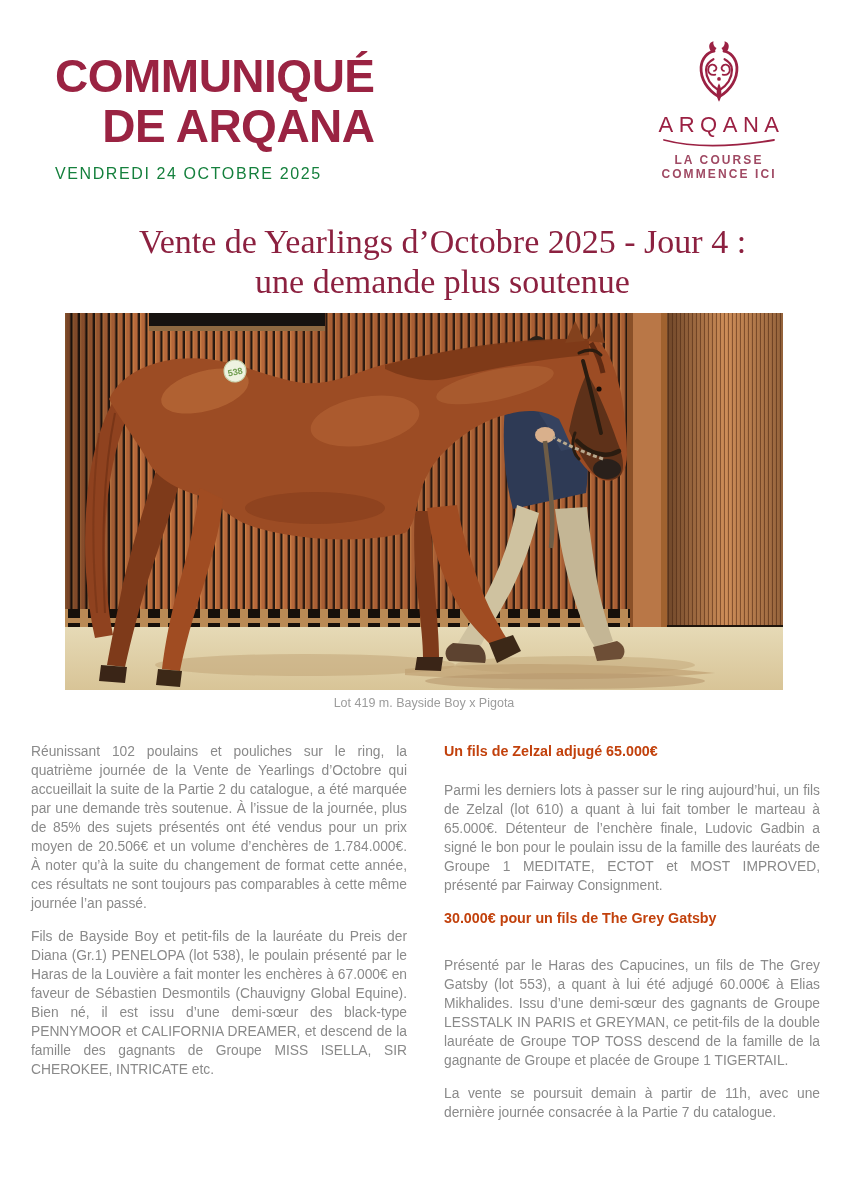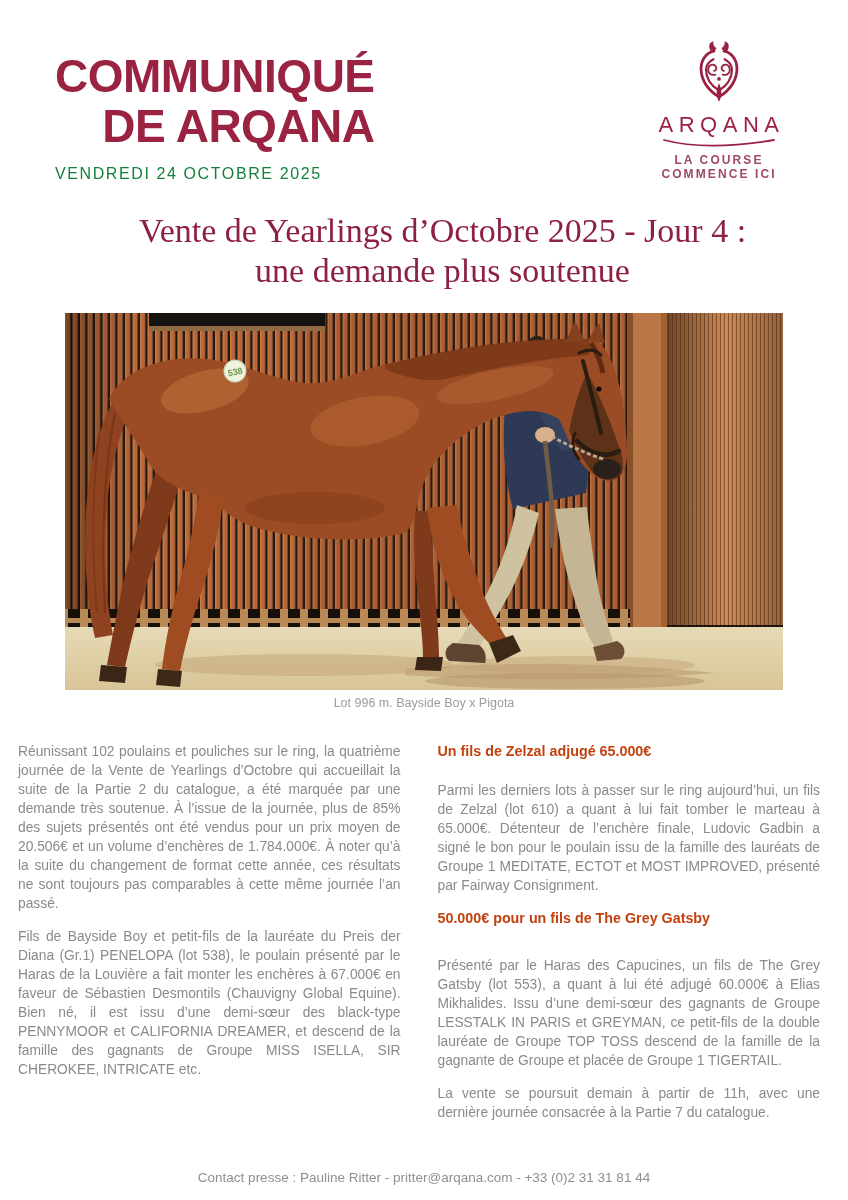--- a/index.html
+++ b/index.html
@@ -24,32 +24,32 @@
   .brand{
     font-family:Liberation Sans, sans-serif;font-size:22px;letter-spacing:5.5px;
     padding-left:5px;margin-top:4px;color:#9b2143;
   }
   .brand-swash{display:block;margin:0 auto;}
   .tagline{
     font-size:12px;letter-spacing:2.1px;margin-top:5px;color:#a04a64;font-weight:bold;
   }
   
   .headline{
-    position:absolute;top:211px;left:0;right:0;text-align:center;
+    position:absolute;top:222px;left:0;right:0;text-align:center;
     font-family:"Liberation Serif",serif;font-size:34px;line-height:40px;color:#8c2140;margin-left:37px;
   }
   
   .photo-wrap{position:absolute;left:65px;top:313px;width:718px;}
   .photo-wrap svg{display:block;}
   .caption{
     text-align:center;font-size:12.5px;color:#9c9c9c;margin-top:6px;
   }
   
   .columns{
-    position:absolute;top:742px;left:18px;right:28px;
+    position:absolute;top:742px;left:31px;right:28px;
     display:grid;grid-template-columns:1fr 1fr;column-gap:37px;
   }
   .col p{
     font-size:13.8px;line-height:19px;color:#8a8a8a;text-align:justify;
     margin:0 0 14px 0;
   }
   .col h3{
     font-size:14.3px;line-height:19px;font-weight:bold;color:#c2410c;
     margin:0 0 22px 0;
   }
@@ -216,32 +216,31 @@
 
       <g fill="none" stroke="#2a1c10" stroke-linecap="round">
         <path d="M514,40 C522,36 530,36 536,42" stroke-width="3"></path>
         <path d="M518,48 C524,70 530,95 536,120" stroke-width="4"></path>
         <path d="M512,128 C524,140 540,146 554,138" stroke-width="4.5"></path>
         <path d="M510,120 C506,130 508,140 514,146" stroke-width="3"></path>
       </g>
       <path d="M538,146 C520,140 502,132 488,124" stroke="#b9a98e" stroke-width="3" stroke-dasharray="4 2.5" fill="none"></path>
       <path d="M480,128 C484,165 490,200 486,235" stroke="#6e5c46" stroke-width="4.5" fill="none"></path>
     </svg>
-    <div class="caption">Lot 996 m. Bayside Boy x Pigota</div>
+    <div class="caption">Lot 419 m. Bayside Boy x Pigota</div>
   </div>
 
   <div class="columns">
     <div class="col">
       <p>Réunissant 102 poulains et pouliches sur le ring, la quatrième journée de la Vente de Yearlings d’Octobre qui accueillait la suite de la Partie 2 du catalogue, a été marquée par une demande très soutenue. À l’issue de la journée, plus de 85% des sujets présentés ont été vendus pour un prix moyen de 20.506€ et un volume d’enchères de 1.784.000€. À noter qu’à la suite du changement de format cette année, ces résultats ne sont toujours pas comparables à cette même journée l’an passé.</p>
       <p>Fils de Bayside Boy et petit-fils de la lauréate du Preis der Diana (Gr.1) PENELOPA (lot 538), le poulain présenté par le Haras de la Louvière a fait monter les enchères à 67.000€ en faveur de Sébastien Desmontils (Chauvigny Global Equine). Bien né, il est issu d’une demi-sœur des black-type PENNYMOOR et CALIFORNIA DREAMER, et descend de la famille des gagnants de Groupe MISS ISELLA, SIR CHEROKEE, INTRICATE etc.</p>
     </div>
     <div class="col">
       <h3 class="h-tight" style="margin-top:0">Un fils de Zelzal adjugé 65.000€</h3>
       <p>Parmi les derniers lots à passer sur le ring aujourd’hui, un fils de Zelzal (lot 610) a quant à lui fait tomber le marteau à 65.000€. Détenteur de l’enchère finale, Ludovic Gadbin a signé le bon pour le poulain issu de la famille des lauréats de Groupe 1 MEDITATE, ECTOT et MOST IMPROVED, présenté par Fairway Consignment.</p>
-      <h3 class="h-spaced">50.000€ pour un fils de The Grey Gatsby</h3>
+      <h3 class="h-spaced">30.000€ pour un fils de The Grey Gatsby</h3>
       <p>Présenté par le Haras des Capucines, un fils de The Grey Gatsby (lot 553), a quant à lui été adjugé 60.000€ à Elias Mikhalides. Issu d’une demi-sœur des gagnants de Groupe LESSTALK IN PARIS et GREYMAN, ce petit-fils de la double lauréate de Groupe TOP TOSS descend de la famille de la gagnante de Groupe et placée de Groupe 1 TIGERTAIL.</p>
       <p>La vente se poursuit demain à partir de 11h, avec une dernière journée consacrée à la Partie 7 du catalogue.</p>
     </div>
   </div>
 
-  <div class="footer">Contact presse : Pauline Ritter - pritter@arqana.com - +33 (0)2 31 31 81 44</div>
 
 </div>
 
 </body></html>

